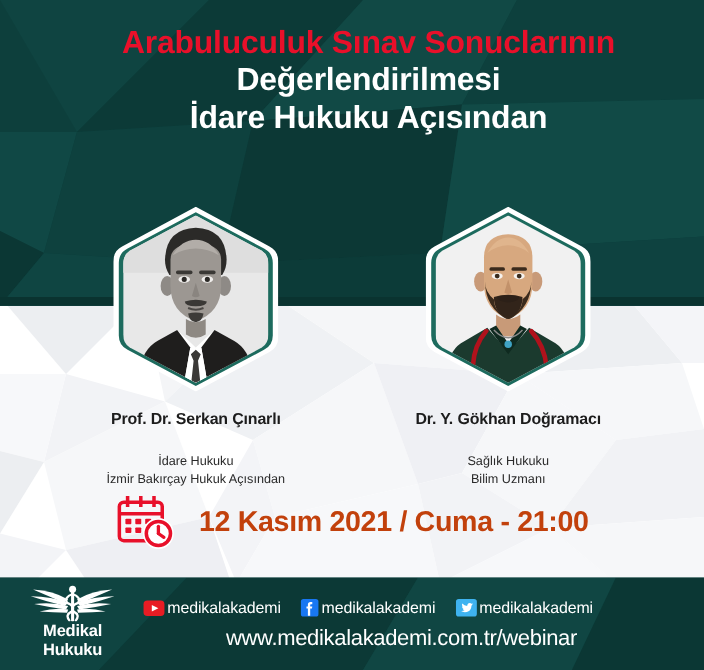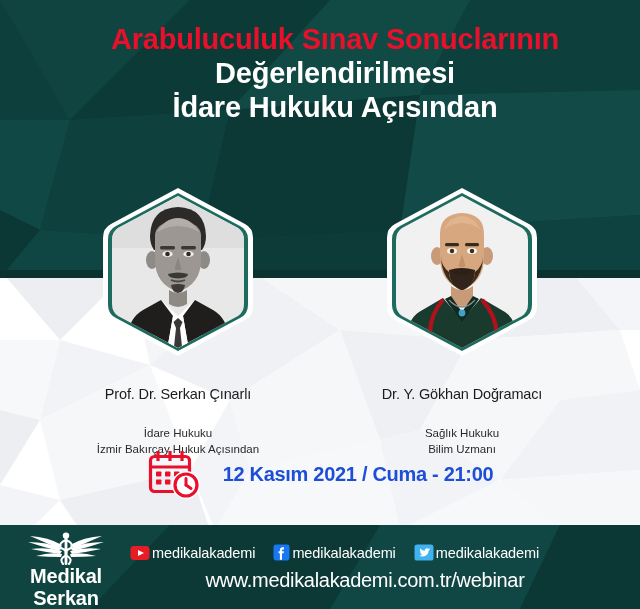--- a/index.html
+++ b/index.html
@@ -91,23 +91,23 @@
   }
   .hex-outer {
     width: 150px;
     height: 168px;
     position: relative;
     filter: drop-shadow(0 0 0 rgba(0,0,0,0));
   }
   .hex-outer svg { display:block; }
 
   .sp-name {
-    margin-top: 30px;
+    margin-top: 17px;
     font-size: 14.5px;
-    font-weight: normal;
+    font-weight: bold;
     color: #1c1c1c;
     letter-spacing: -0.15px;
     white-space: nowrap;
   }
   .sp-role {
     margin-top: 23px;
     font-size: 11.5px;
     color: #2a2a2a;
     line-height: 1.42;
     text-align: center;
@@ -120,40 +120,40 @@
     left: 0; top: 448px;
     width: 640px;
     z-index: 6;
     display: flex;
     align-items: center;
     justify-content: center;
     gap: 22px;
   }
   .cal-icon { display:block; }
   .date-text {
-    font-size: 20px;
+    font-size: 26px;
     font-weight: bold;
-    color: #1d4ed8;
+    color: #c2410c;
     letter-spacing: -0.3px;
     white-space: nowrap;
   }
 
   
   .logo-wrap {
     position: absolute;
     left: 14px; top: 531px;
     width: 104px;
     z-index: 8;
     text-align: center;
     color: #ffffff;
   }
   .logo-mark { display:block; margin: 0 auto; }
   .logo-text {
     display: block;
-    font-size: 20px;
+    font-size: 15px;
     font-weight: bold;
     line-height: 1.05;
     letter-spacing: -0.2px;
     margin-top: 1px;
   }
 
   .social-row {
     position: absolute;
     left: 130px; top: 544px;
     width: 500px;
@@ -433,21 +433,21 @@
           <rect x="46.6" y="6" width="2.8" height="28" rx="1.2"></rect>
           <circle cx="48" cy="4.6" r="3.2"></circle>
         </g>
         <g fill="none" stroke="#ffffff" stroke-width="2.1" stroke-linecap="round">
           <path d="M48 9 Q40 12 43 17 Q51 20 47 25 Q41 28 45 33"></path>
           <path d="M48 9 Q56 12 53 17 Q45 20 49 25 Q55 28 51 33"></path>
         </g>
       </svg>
     </span>
     <span class="logo-text">Medikal</span>
-    <span class="logo-text">Serkan</span>
+    <span class="logo-text">Hukuku</span>
   </div>
 
   <div class="social-row">
 
     <span class="social-item">
       <span>
         <svg class="si" width="20" height="16" viewBox="0 0 20 16">
           <rect x="0.5" y="1" width="19" height="14" rx="3.4" fill="#e81c24"></rect>
           <polygon points="8,5 14,8 8,11" fill="#ffffff"></polygon>
         </svg>

